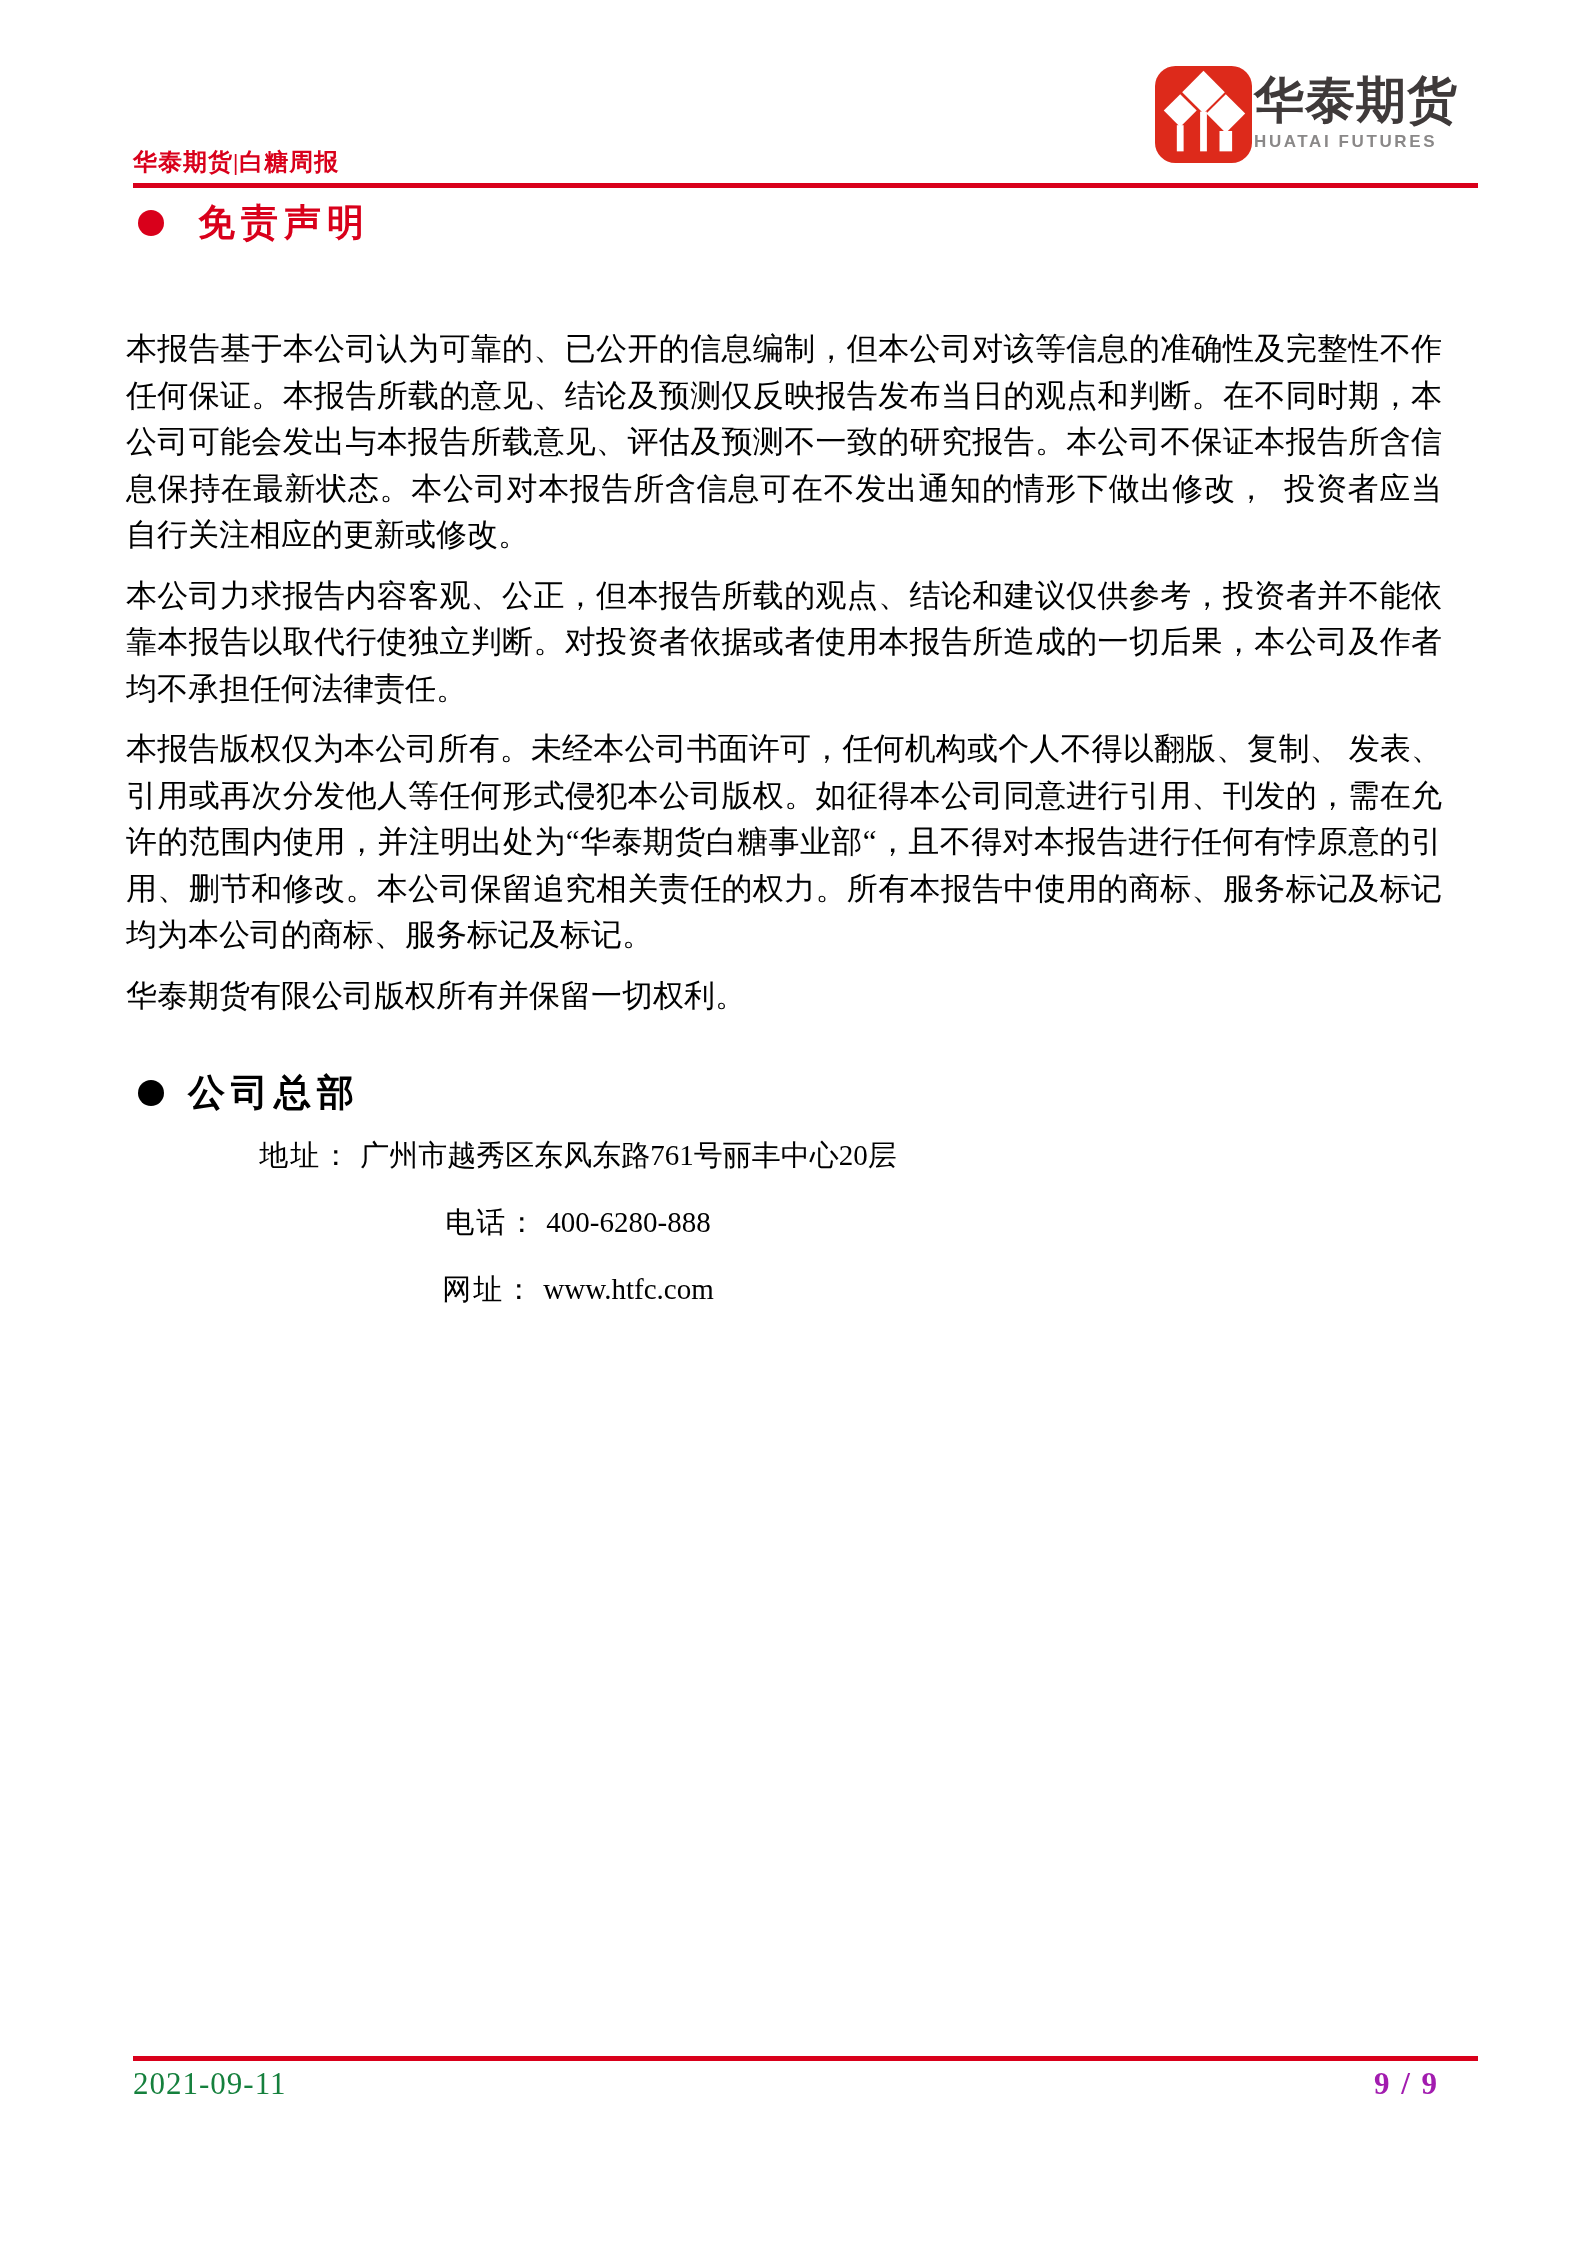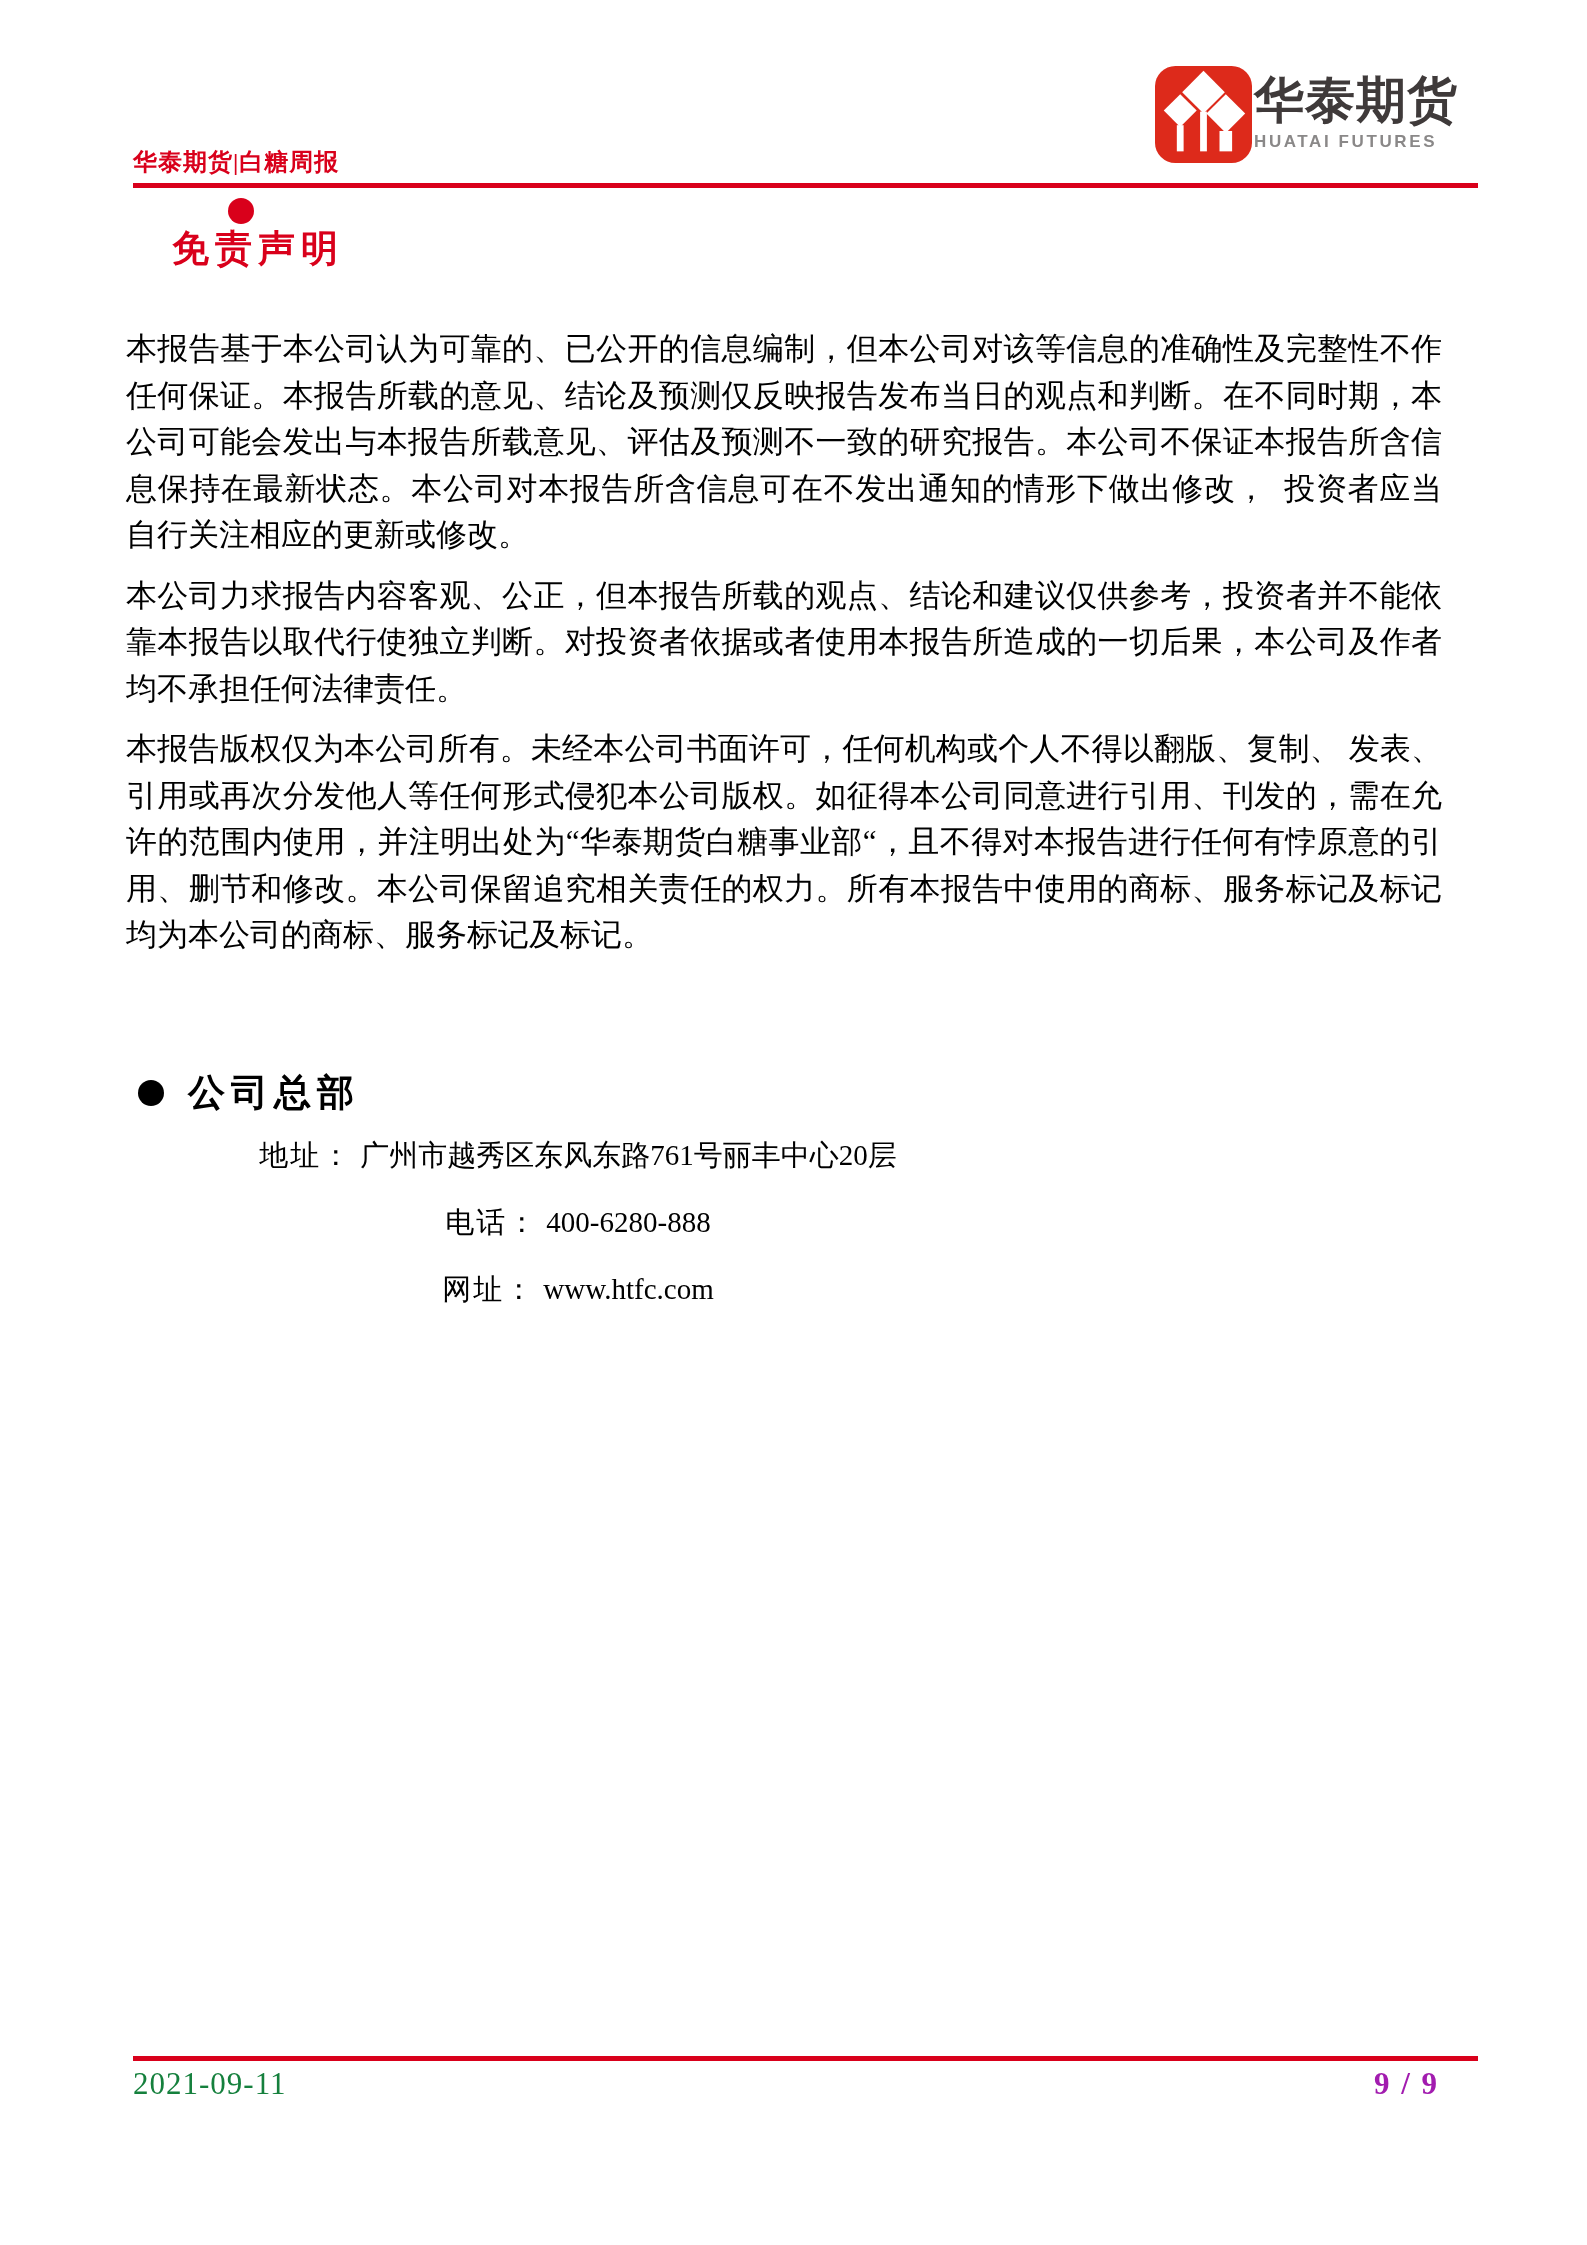--- a/index.html
+++ b/index.html
@@ -76,21 +76,21 @@
   .bullet.black { background: #000000; }
   .heading-label {
     margin-left: 34px;
     font-size: 37px;
     font-weight: bold;
     letter-spacing: 6px;
     white-space: nowrap;
   }
   .heading-label.red { color: #D9001B; }
   .heading-label.black { color: #000000; margin-left: 24px; }
-  #disclaimer-heading { left: 138px; top: 198px; flex-direction: column; }
+  #disclaimer-heading { left: 138px; top: 198px; }
   #hq-heading { left: 138px; top: 1068px; }
 
   
   .body-text {
     position: absolute;
     left: 126px;
     top: 326px;
     width: 1316px;
     font-size: 31px;
     line-height: 46.5px;
@@ -177,20 +177,21 @@
 
   <div class="section-heading" id="disclaimer-heading">
     <span class="bullet red"></span>
     <span class="heading-label red">免责声明</span>
   </div>
 
   <div class="body-text">
     <p>本报告基于本公司认为可靠的、已公开的信息编制，但本公司对该等信息的准确性及完整性不作任何保证。本报告所载的意见、结论及预测仅反映报告发布当日的观点和判断。在不同时期，本公司可能会发出与本报告所载意见、评估及预测不一致的研究报告。本公司不保证本报告所含信息保持在最新状态。本公司对本报告所含信息可在不发出通知的情形下做出修改，  投资者应当自行关注相应的更新或修改。</p>
     <p>本公司力求报告内容客观、公正，但本报告所载的观点、结论和建议仅供参考，投资者并不能依靠本报告以取代行使独立判断。对投资者依据或者使用本报告所造成的一切后果，本公司及作者均不承担任何法律责任。</p>
     <p>本报告版权仅为本公司所有。未经本公司书面许可，任何机构或个人不得以翻版、复制、 发表、引用或再次分发他人等任何形式侵犯本公司版权。如征得本公司同意进行引用、刊发的，需在允许的范围内使用，并注明出处为“华泰期货白糖事业部“，且不得对本报告进行任何有悖原意的引用、删节和修改。本公司保留追究相关责任的权力。所有本报告中使用的商标、服务标记及标记均为本公司的商标、服务标记及标记。</p>
+    <p>华泰期货有限公司版权所有并保留一切权利。</p>
   </div>
 
   <div class="section-heading" id="hq-heading">
     <span class="bullet black"></span>
     <span class="heading-label black">公司总部</span>
   </div>
 
   <div class="contacts">
     <div class="contact-row">
       <span class="contact-label">地址：</span><span class="contact-value">广州市越秀区东风东路761号丽丰中心20层</span>

